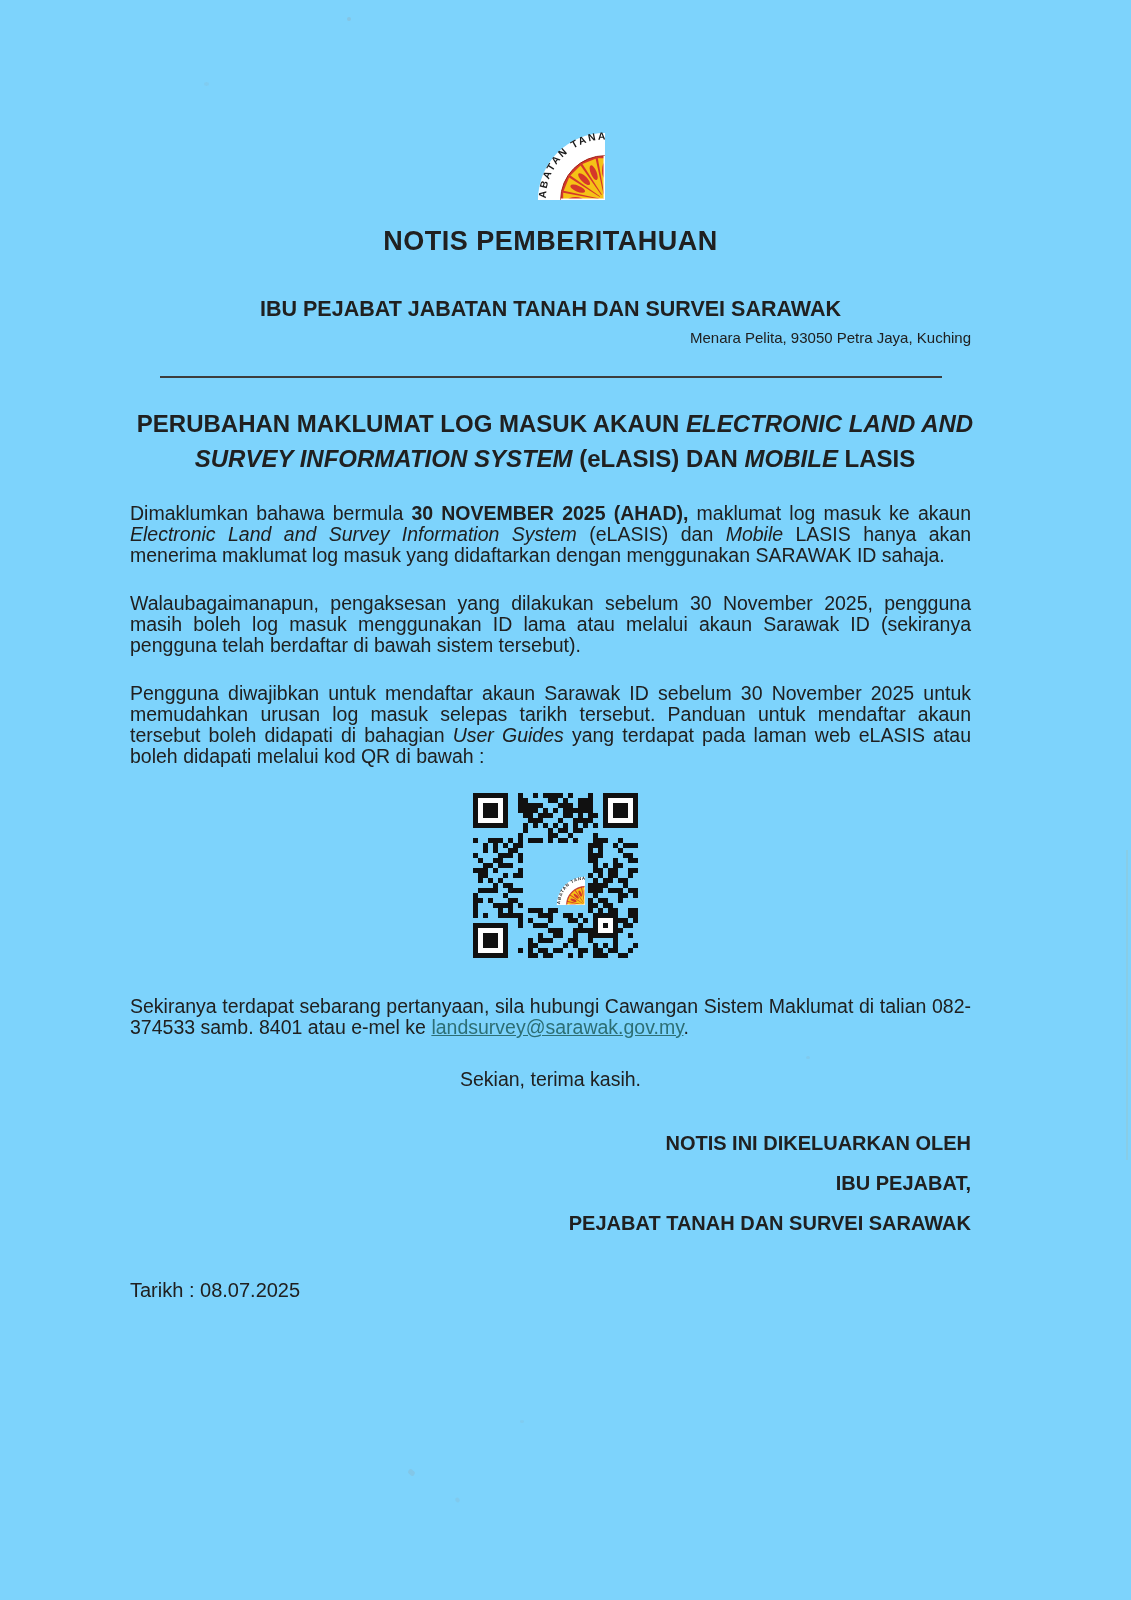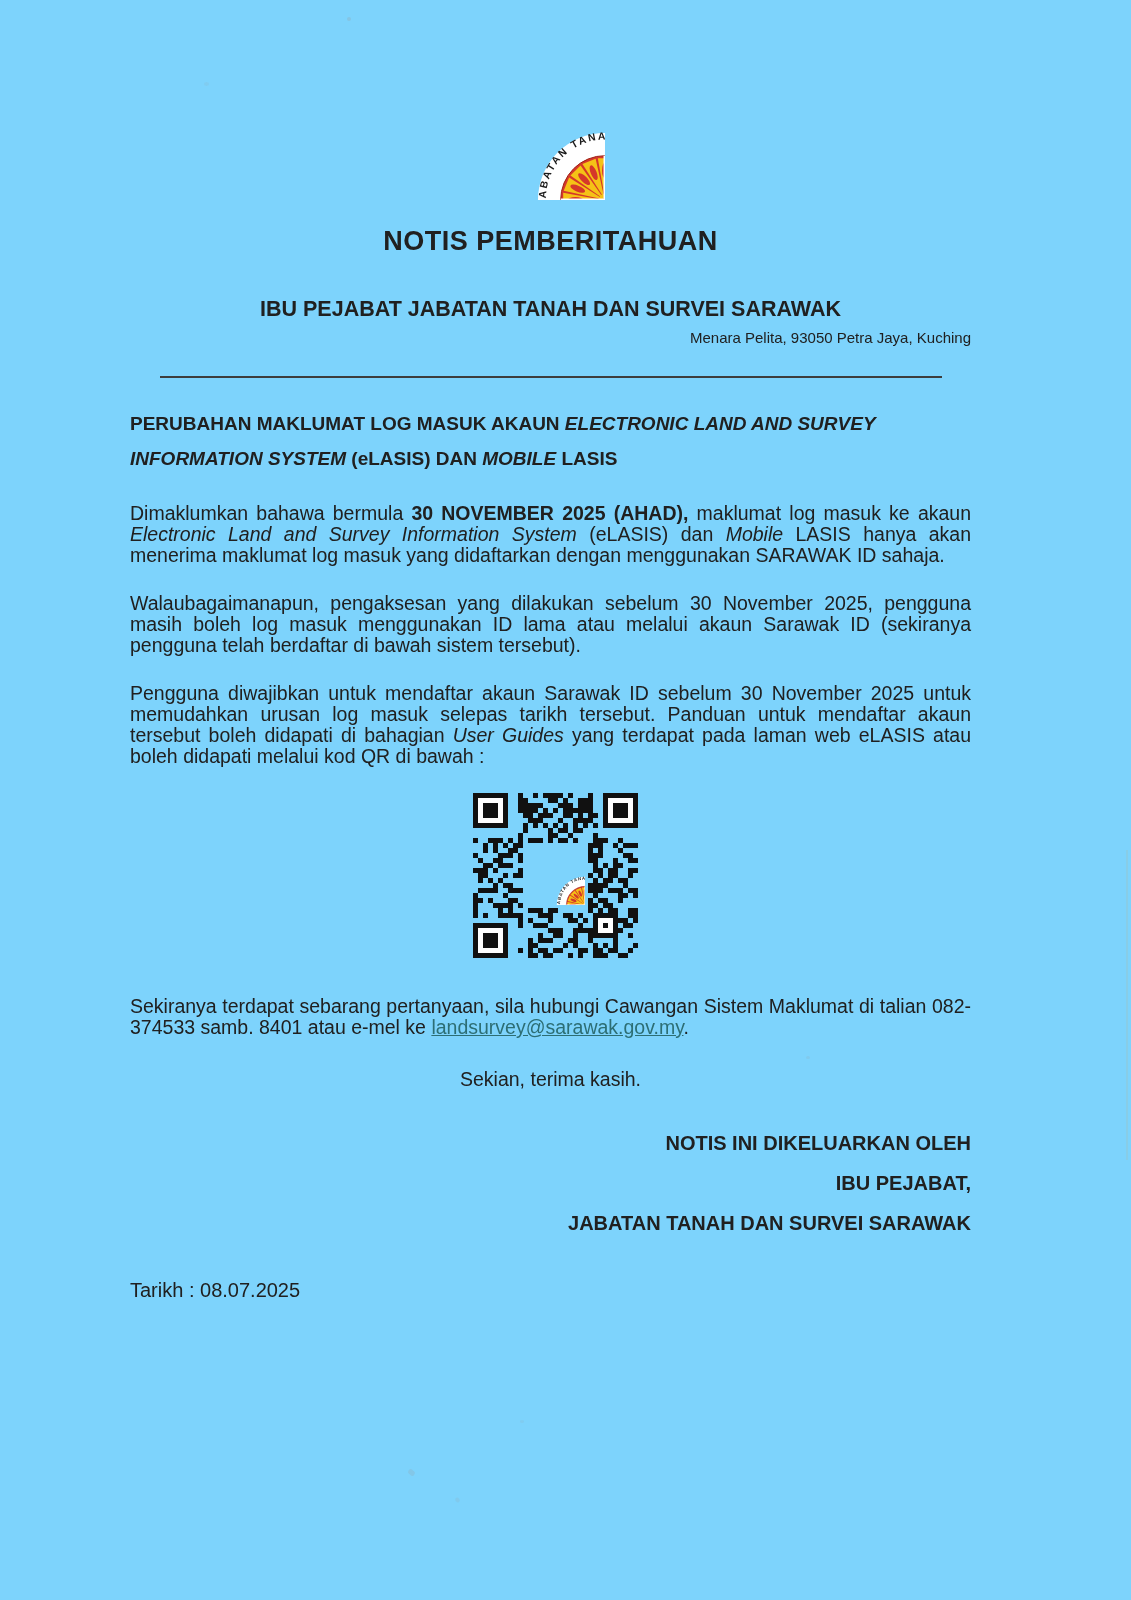--- a/index.html
+++ b/index.html
@@ -22,22 +22,22 @@
   h2.org-name{
     margin:40px 0 0 0;text-align:center;
     font-size:21.5px;font-weight:bold;
   }
   .org-address{margin-top:7px;text-align:right;font-size:15px;}
   .divider{
     margin:30px auto 0 auto;width:782px;height:0;
     border:0;border-top:2px solid var(--rule,#3d3d3d);
   }
   .subject{
-    margin:28px auto 0 auto;width:850px;text-align:left;
-    font-size:19px;line-height:35px;font-weight:bold;
+    margin:28px auto 0 auto;width:850px;text-align:center;
+    font-size:24px;line-height:35px;font-weight:bold;
   }
   p.body-par{
     margin:27px 0 0 0;text-align:justify;
     font-size:19.5px;line-height:21px;
   }
   .qr-wrap{
     position:relative;width:165px;height:165px;
     margin:26px auto 0 auto;transform:translateX(5px);
   }
   .qr-wrap svg.qr{width:165px;height:165px;display:block;}
@@ -505,21 +505,21 @@
       </svg>
     </div>
 
     <p class="body-par contact-par"><span>Sekiranya terdapat sebarang pertanyaan, sila hubungi Cawangan Sistem Maklumat di talian 082-374533 samb. 8401 atau e-mel ke </span><a href="#" class="email-link">landsurvey@sarawak.gov.my</a><span>.</span></p>
 
     <p class="closing-par">Sekian, terima kasih.</p>
 
     <div class="issued">
       <div>NOTIS INI DIKELUARKAN OLEH</div>
       <div>IBU PEJABAT,</div>
-      <div>JABATAN TANAH DAN SURVEI SARAWAK</div>
+      <div>PEJABAT TANAH DAN SURVEI SARAWAK</div>
     </div>
 
     <div class="date-line">Tarikh : 08.07.2025</div>
   </div>
 
   <div class="scan-edge"></div>
   <div class="speck s1"></div>
   <div class="speck s2"></div>
   <div class="speck s3"></div>
   <div class="speck s4"></div>

